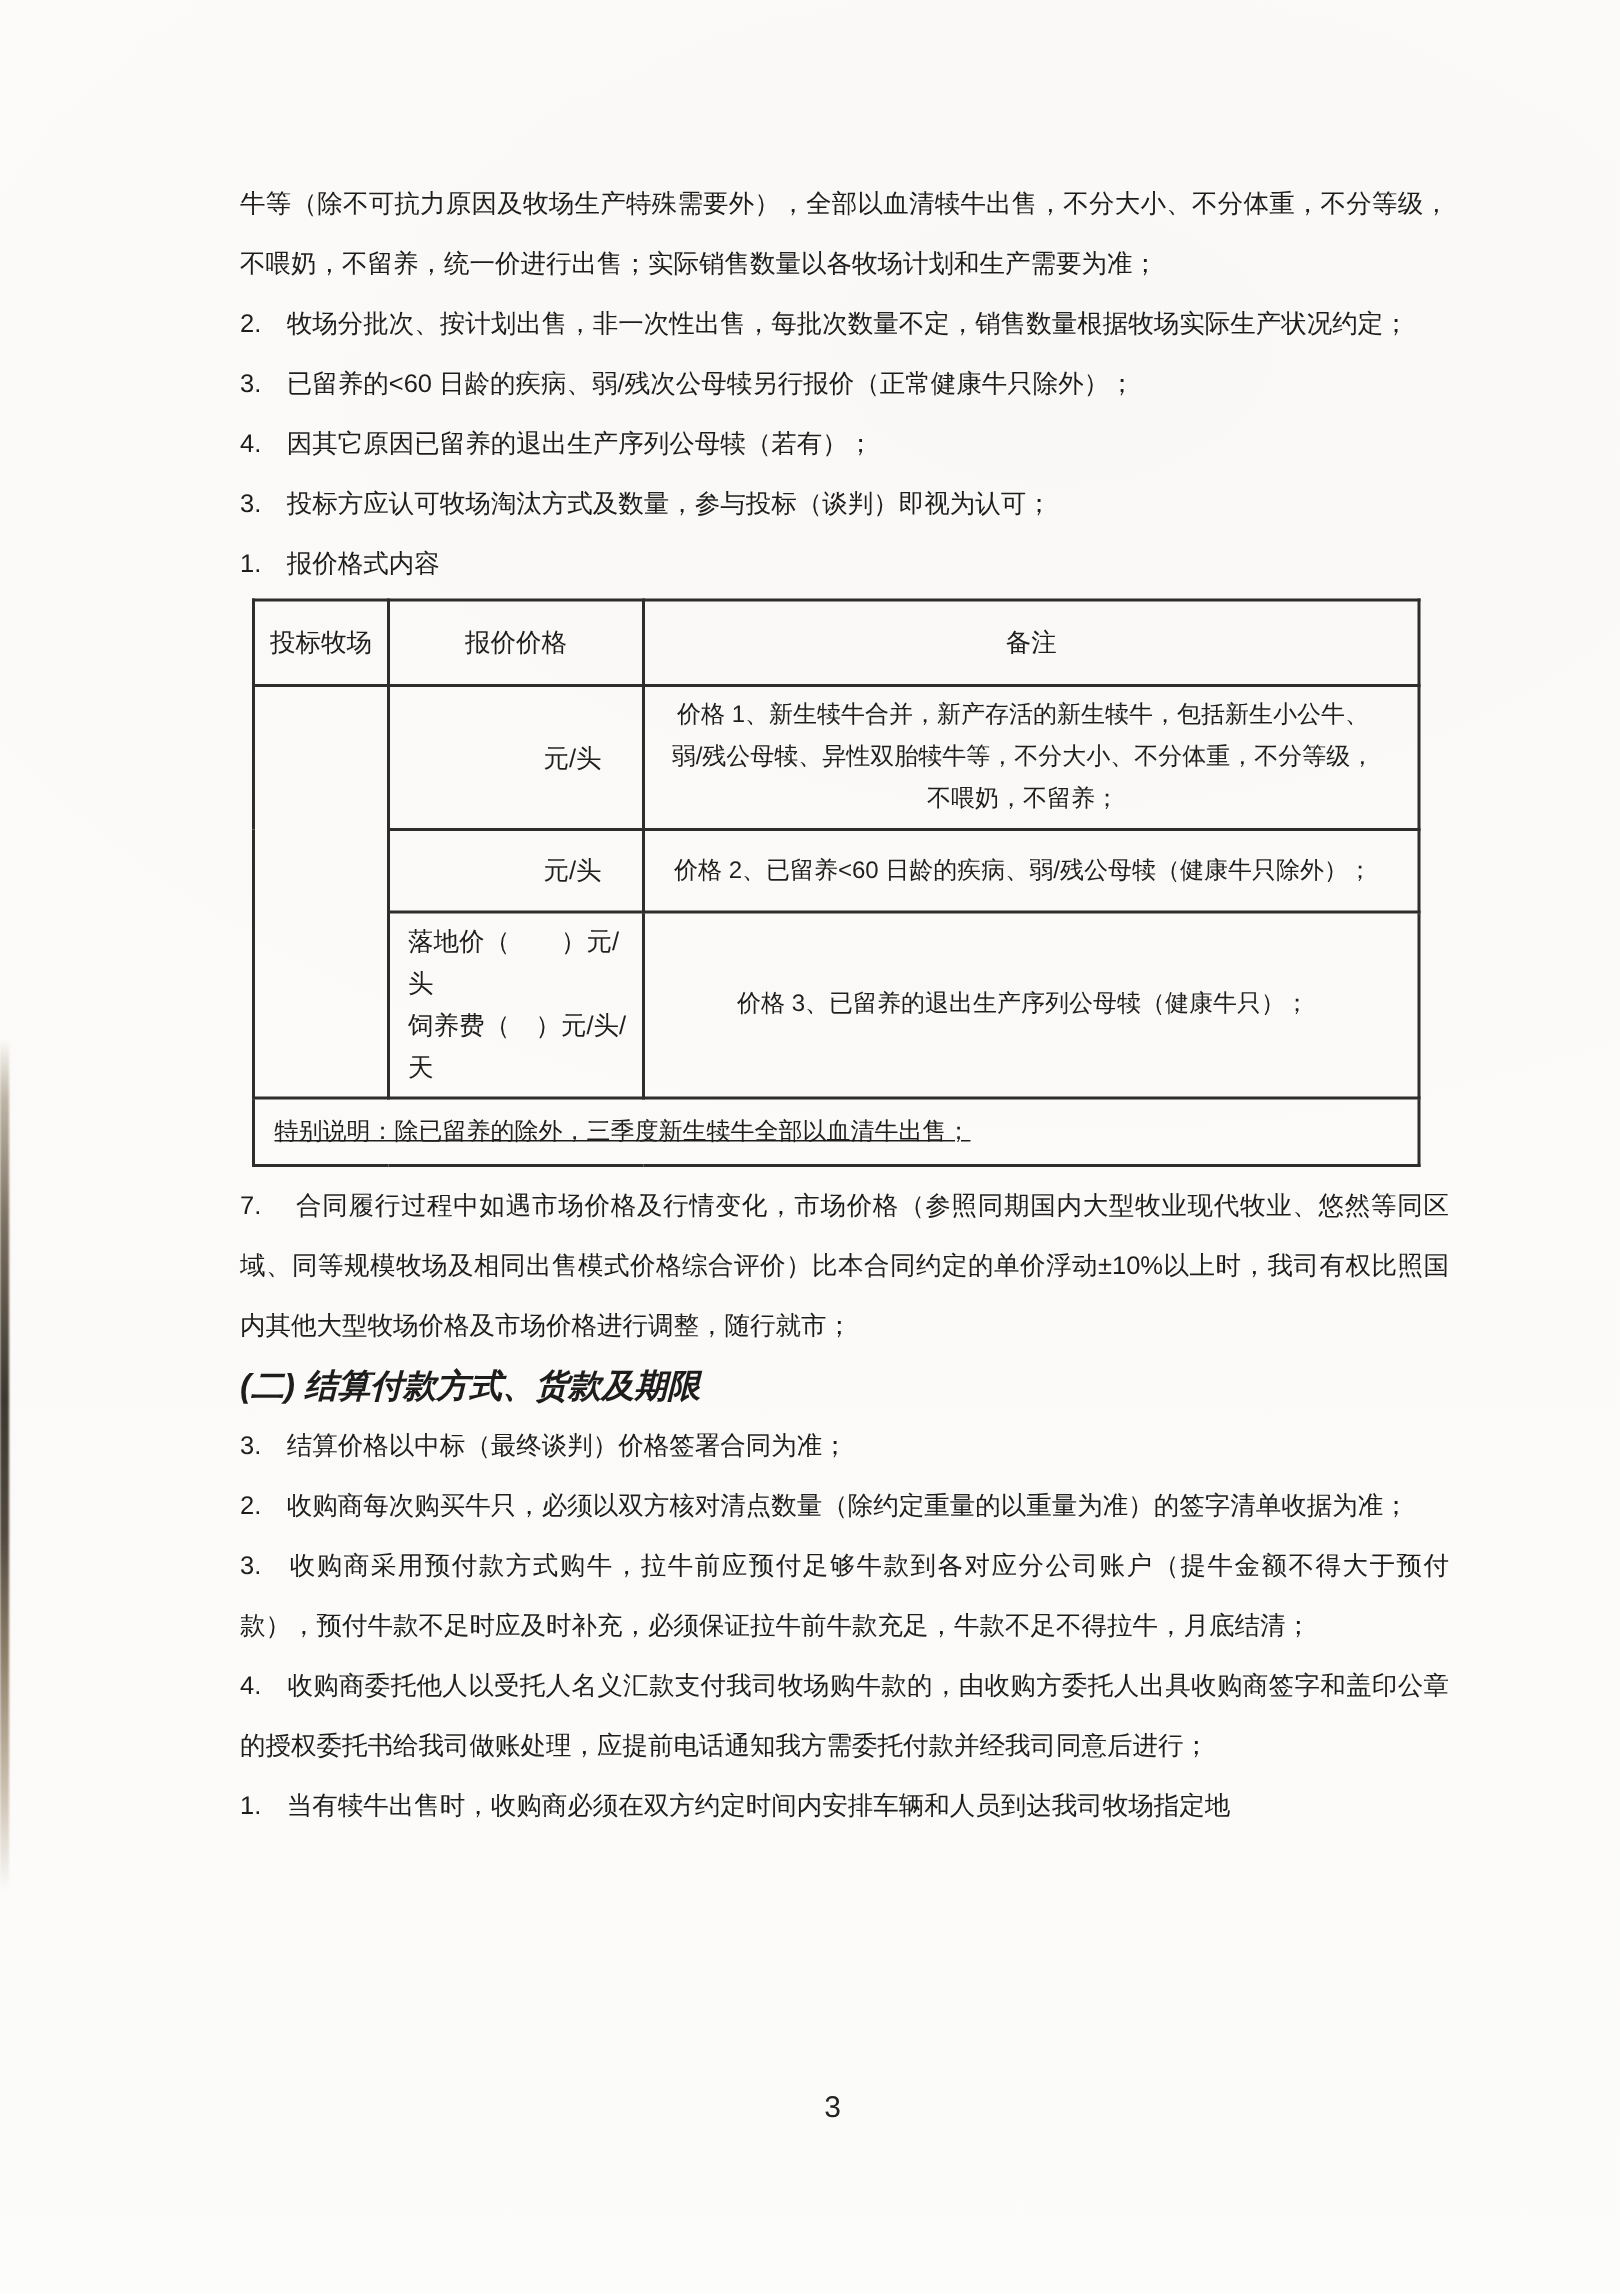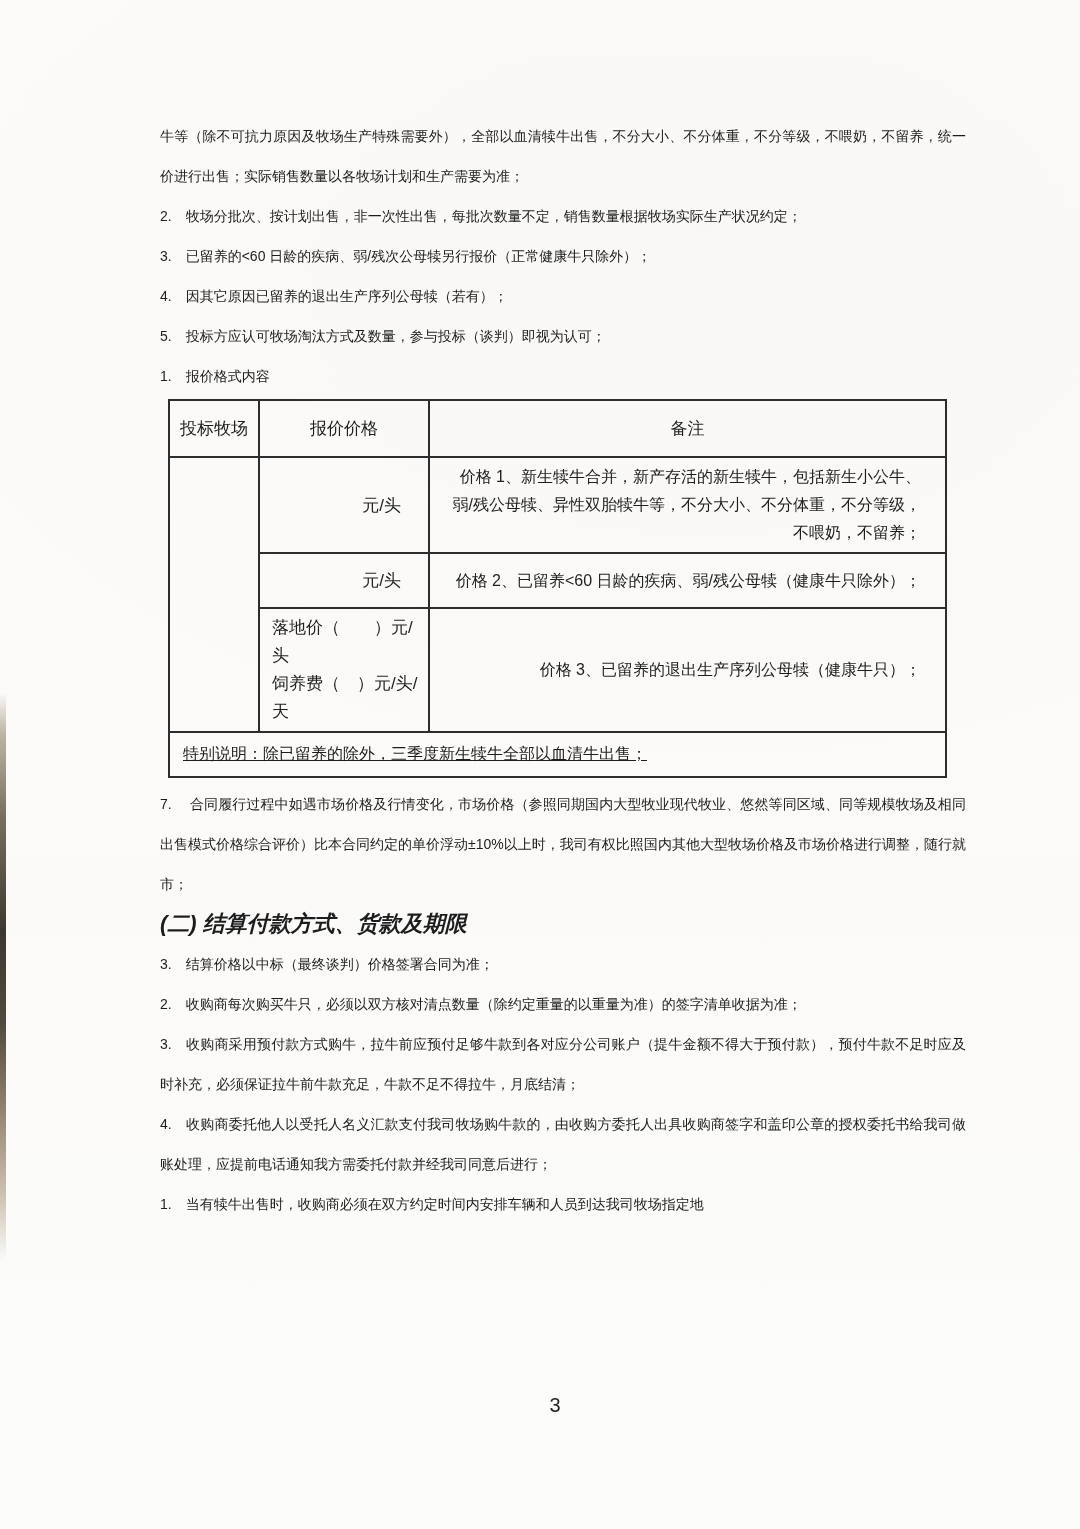--- a/index.html
+++ b/index.html
@@ -19,21 +19,21 @@
     font-family: "Liberation Sans", "DejaVu Sans", sans-serif;
   }
   .content {
     position: absolute;
     left: 160px;
     top: 116px;
     width: 806px;
   }
   .para {
     margin: 0;
-    font-size: 14px;
+    font-size: 17px;
     line-height: 40px;
     text-align: justify;
     color: #1d1d1d;
     word-break: break-all;
   }
   .para.heading {
     font-weight: 700;
     font-size: 22px;
     text-align: left;
     font-style: italic;
@@ -67,21 +67,21 @@
     font-size: 17px;
   }
   .price-cell-left {
     text-align: left;
     padding: 5px 8px 5px 12px;
     font-size: 17px;
     line-height: 28px;
   }
   .price-line { display: block; }
   .remark-cell {
-    text-align: right;
+    text-align: center;
     padding: 5px 24px 5px 13px;
     font-size: 16px;
     line-height: 28px;
     word-break: break-all;
   }
   .footnote-cell {
     font-weight: 700;
     font-size: 16px;
     padding: 11px 10px 11px 13px;
     text-align: left;
@@ -122,21 +122,21 @@
 <div class="page">
 
   <div class="edge-artifact"></div>
 
   <div class="content">
 
     <p class="para">牛等（除不可抗力原因及牧场生产特殊需要外），全部以血清犊牛出售，不分大小、不分体重，不分等级，不喂奶，不留养，统一价进行出售；实际销售数量以各牧场计划和生产需要为准；</p>
     <p class="para">2.　牧场分批次、按计划出售，非一次性出售，每批次数量不定，销售数量根据牧场实际生产状况约定；</p>
     <p class="para">3.　已留养的&lt;60 日龄的疾病、弱/残次公母犊另行报价（正常健康牛只除外）；</p>
     <p class="para">4.　因其它原因已留养的退出生产序列公母犊（若有）；</p>
-    <p class="para">5.　投标方应认可牧场淘汰方式及数量，参与投标（谈判）即视为认可；</p>
+    <p class="para">3.　投标方应认可牧场淘汰方式及数量，参与投标（谈判）即视为认可；</p>
     <p class="para">1.　报价格式内容</p>
 
     <table class="doc-table">
       <colgroup>
         <col class="c-farm">
         <col class="c-price">
         <col class="c-remark">
       </colgroup>
       <tbody>
         <tr>

